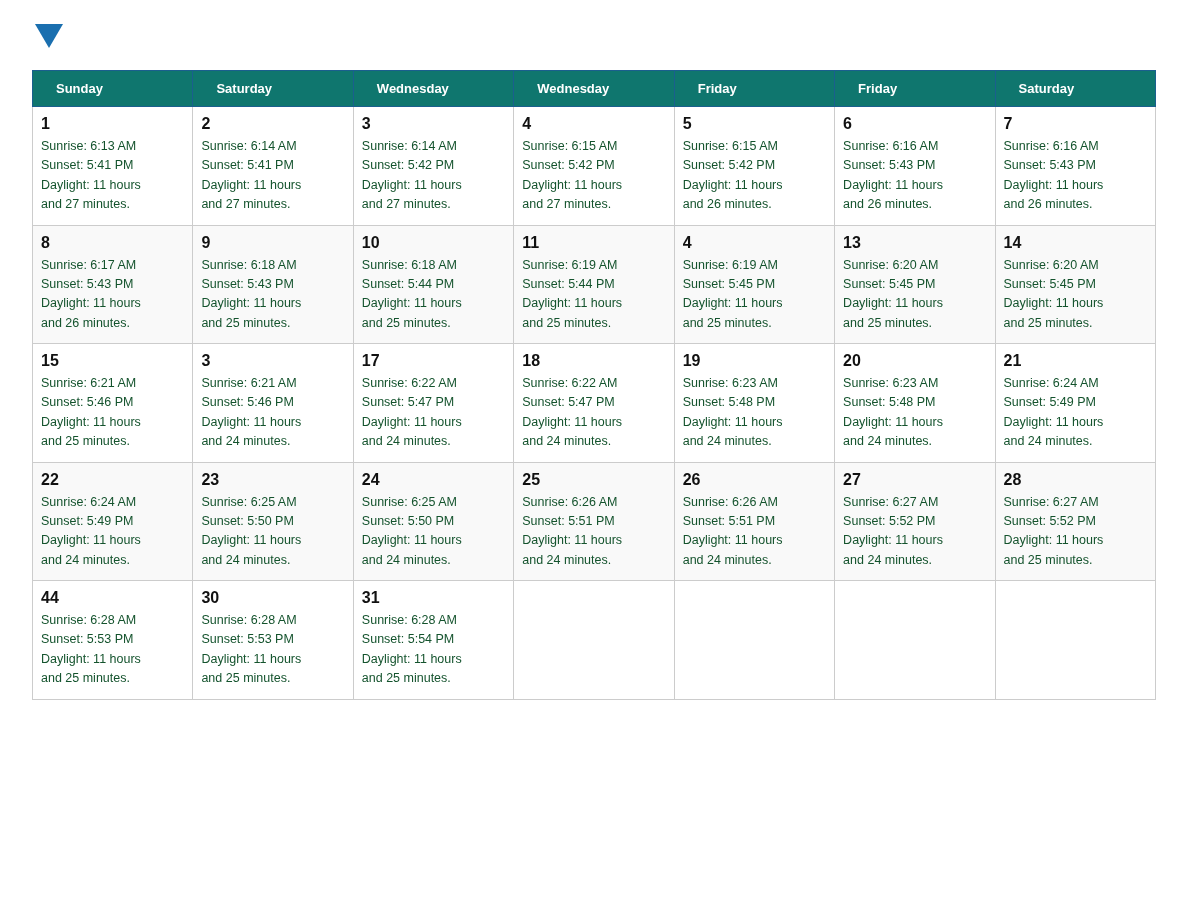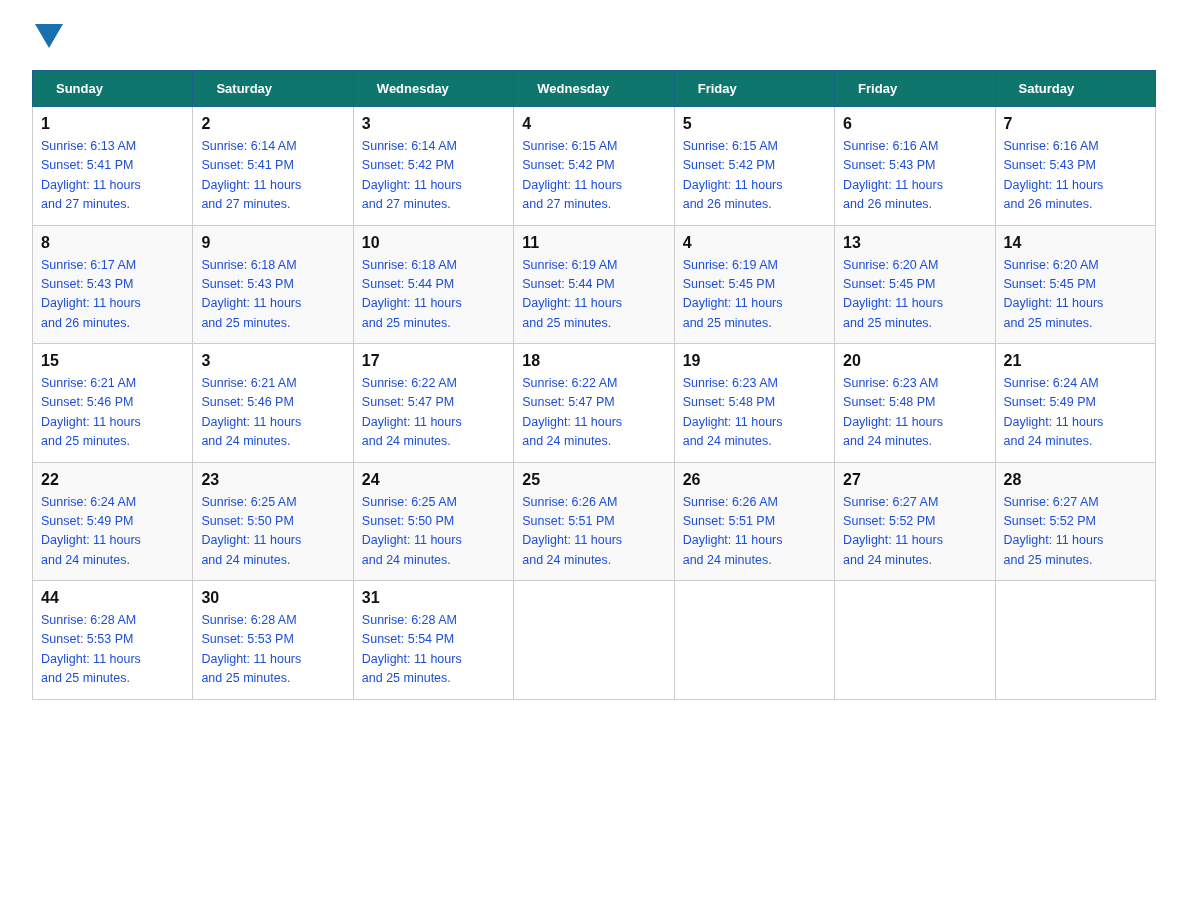--- a/index.html
+++ b/index.html
@@ -54,21 +54,21 @@
     }
     .day-num {
       font-size: 16px;
       font-weight: bold;
       margin-bottom: 4px;
       color: #111;
     }
     .day-info {
       font-size: 12.5px;
       line-height: 1.55;
-      color: #1d4ed8;
+      color: #14532d;
     }
     tbody tr:nth-child(even) td {
       background-color: #f9f9f9;
     }
     tbody tr td:empty {
       background: #fff;
     }
 
     
     .logo-wrapper {

